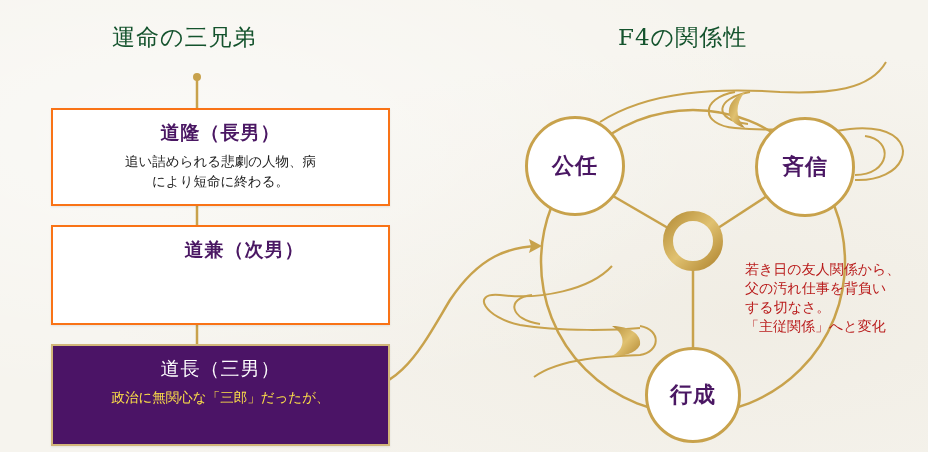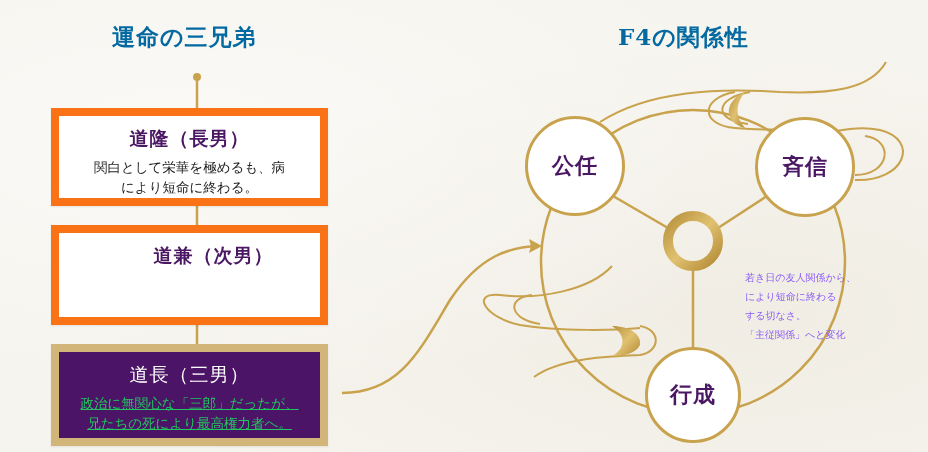--- a/index.html
+++ b/index.html
@@ -9,65 +9,65 @@
     font-family: "DejaVu Sans", sans-serif;
   }
   .bg-texture {
     position: absolute; inset: 0;
     background:
       radial-gradient(ellipse at 20% 30%, rgba(255,255,255,0.5), transparent 60%),
       radial-gradient(ellipse at 80% 70%, rgba(235,230,218,0.5), transparent 60%);
   }
   .title {
     position: absolute; top: 22px;
-    font-family: "DejaVu Serif", serif; font-weight: bold;
-    font-size: 23px; color: #0369a1; letter-spacing: 1px;
+    font-family: "DejaVu Serif", serif; font-weight: normal;
+    font-size: 23px; color: #14532d; letter-spacing: 1px;
     white-space: nowrap;
   }
   #title-left { left: 112px; }
   #title-right { left: 618px; text-align: right; }
   svg.overlay { position: absolute; left: 0; top: 0; }
   .box {
-    position: absolute; left: 51px; width: 277px;
+    position: absolute; left: 51px; width: 339px;
     box-sizing: border-box;
-    border: 8px solid #f97316;
+    border: 2px solid #f97316;
     background: #ffffff;
     text-align: center;
     box-shadow: 0 1px 2px rgba(0,0,0,0.08);
   }
   .box .name {
     display: block; margin-top: 10px;
     font-family: "DejaVu Serif", serif; font-weight: bold;
     font-size: 19px; color: #4a1763; letter-spacing: 1px;
   }
   .box .desc {
     display: block; margin-top: 5px;
     font-size: 13.5px; line-height: 20px; color: #1e1e1e;
     padding: 0 18px;
   }
   .box.active { background: #4b1466; border-color: #d2b679; }
   .box.active .name { color: #ffffff; font-weight: normal; }
-  .box.active .desc { color: #22c55e; text-decoration: underline; }
+  .box.active .desc { color: #fde047; }
   #box-1 { top: 108px; height: 98px; }
   #box-2 { top: 225px; height: 100px; padding-left: 48px; }
   #box-3 { top: 344px; height: 102px; }
   .node {
     position: absolute; border-radius: 50%;
     background: #ffffff; border: 3px solid #c8a24c;
     box-sizing: border-box;
     display: flex; align-items: center; justify-content: center;
     font-family: "DejaVu Serif", serif; font-weight: bold;
     font-size: 22px; color: #4a1763; letter-spacing: 1px;
   }
   #node-kinto { left: 525px; top: 116px; width: 100px; height: 100px; text-align: right; }
   #node-tadanobu { left: 755px; top: 117px; width: 100px; height: 100px; text-align: right; }
   #node-yukinari { left: 645px; top: 347px; width: 96px; height: 96px; }
   .note {
-    position: absolute; left: 745px; top: 268px; width: 180px;
-    font-size: 10px; line-height: 19px; color: #8b5cf6;
+    position: absolute; left: 745px; top: 260px; width: 180px;
+    font-size: 14px; line-height: 19px; color: #b91c1c;
   }
   .note span { display: block; white-space: nowrap; }
 </style>
 </head>
 <body>
 
 <div class="bg-texture"></div>
 
 <div class="title" id="title-left">運命の三兄弟</div>
 <div class="title" id="title-right">F4の関係性</div>
@@ -116,39 +116,38 @@
 
   <g>
     <path d="M342 393 C 400 393, 420 350, 450 300 C 480 255, 510 247, 538 246" fill="none" stroke="#c8a24c" stroke-width="2.5"></path>
     <path d="M542 246 L 529 239 L 531 246 L 529 253 Z" fill="#c8a24c"></path>
   </g>
 </svg>
 
 <div class="box" id="box-1">
   <span class="name">道隆（長男）</span>
   <span class="desc">
-    <span style="display:block">関白として栄華を極めるも、病</span>
+    <span style="display:block">追い詰められる悲劇の人物、病</span>
     <span style="display:block">により短命に終わる。</span>
   </span>
 </div>
 
 <div class="box" id="box-2">
   <span class="name">道兼（次男）</span>
 </div>
 
 <div class="box active" id="box-3">
   <span class="name">道長（三男）</span>
   <span class="desc">
     <span style="display:block">政治に無関心な「三郎」だったが、</span>
-    <span style="display:block">兄たちの死により最高権力者へ。</span>
   </span>
 </div>
 
 <div class="node" id="node-kinto">公任</div>
 <div class="node" id="node-tadanobu">斉信</div>
 <div class="node" id="node-yukinari">行成</div>
 
 <div class="note">
   <span>若き日の友人関係から、</span>
-  <span>により短命に終わる</span>
+  <span>父の汚れ仕事を背負い</span>
   <span>する切なさ。</span>
   <span>「主従関係」へと変化</span>
 </div>
 
 </body></html>

